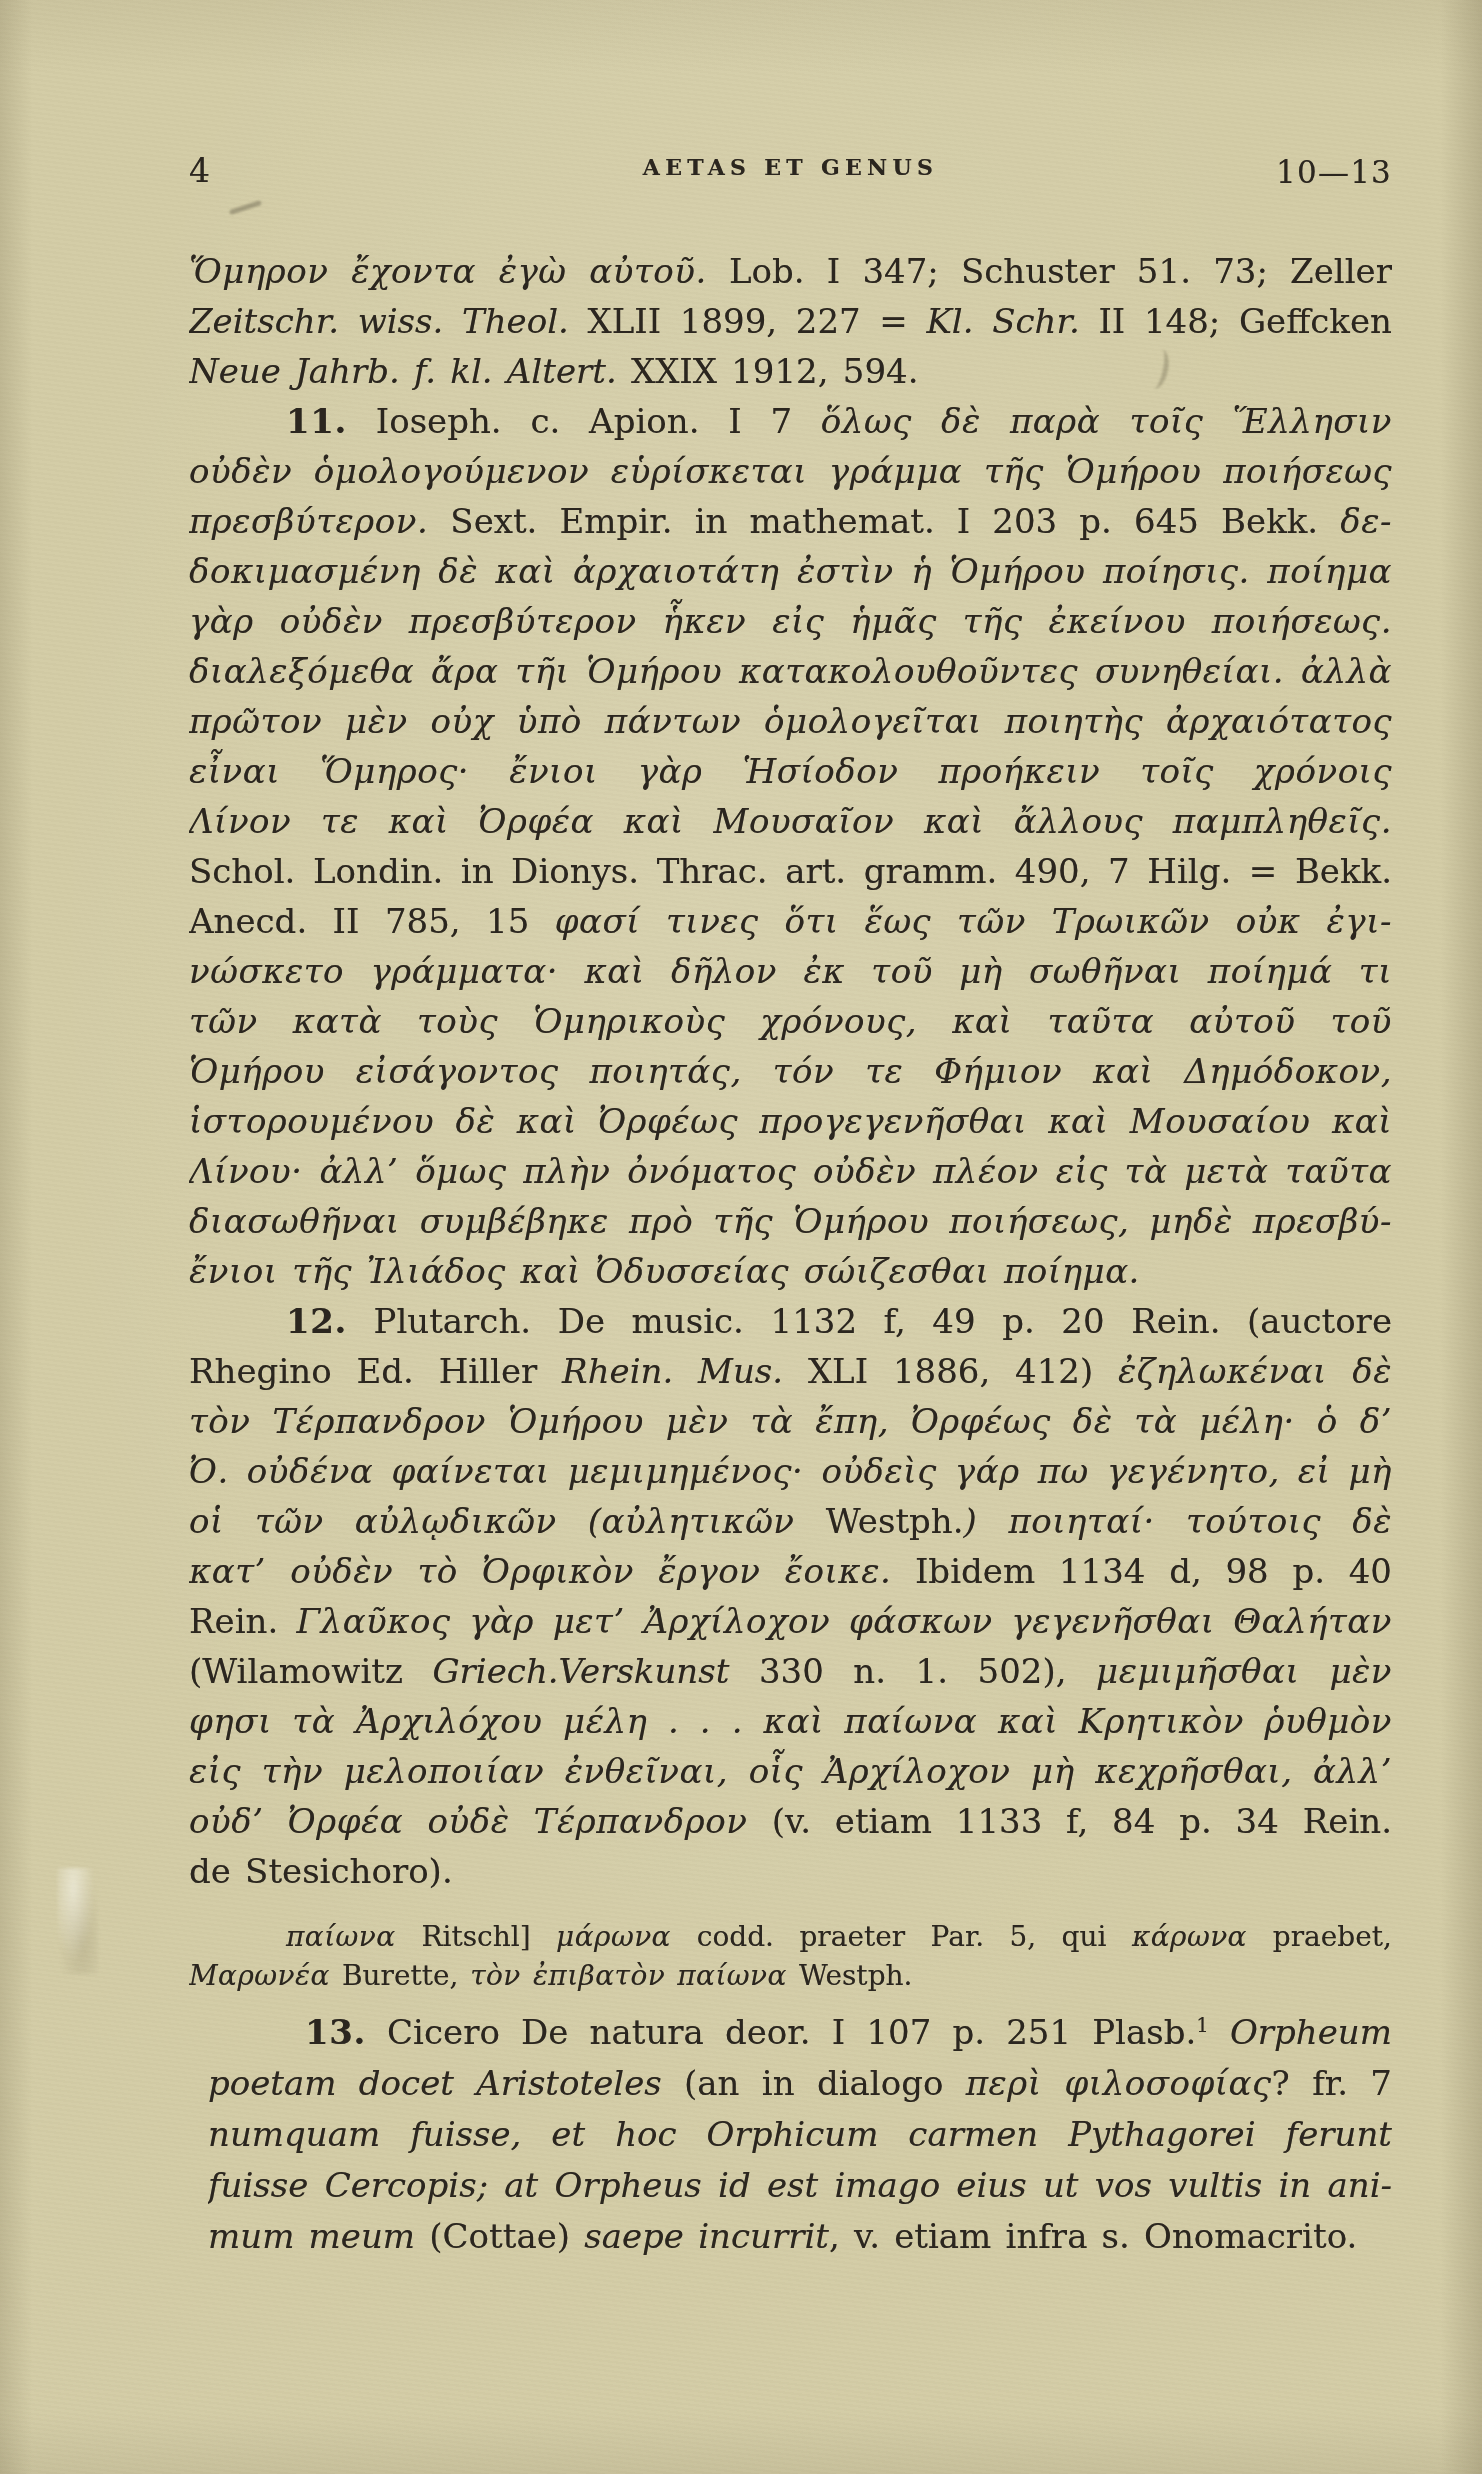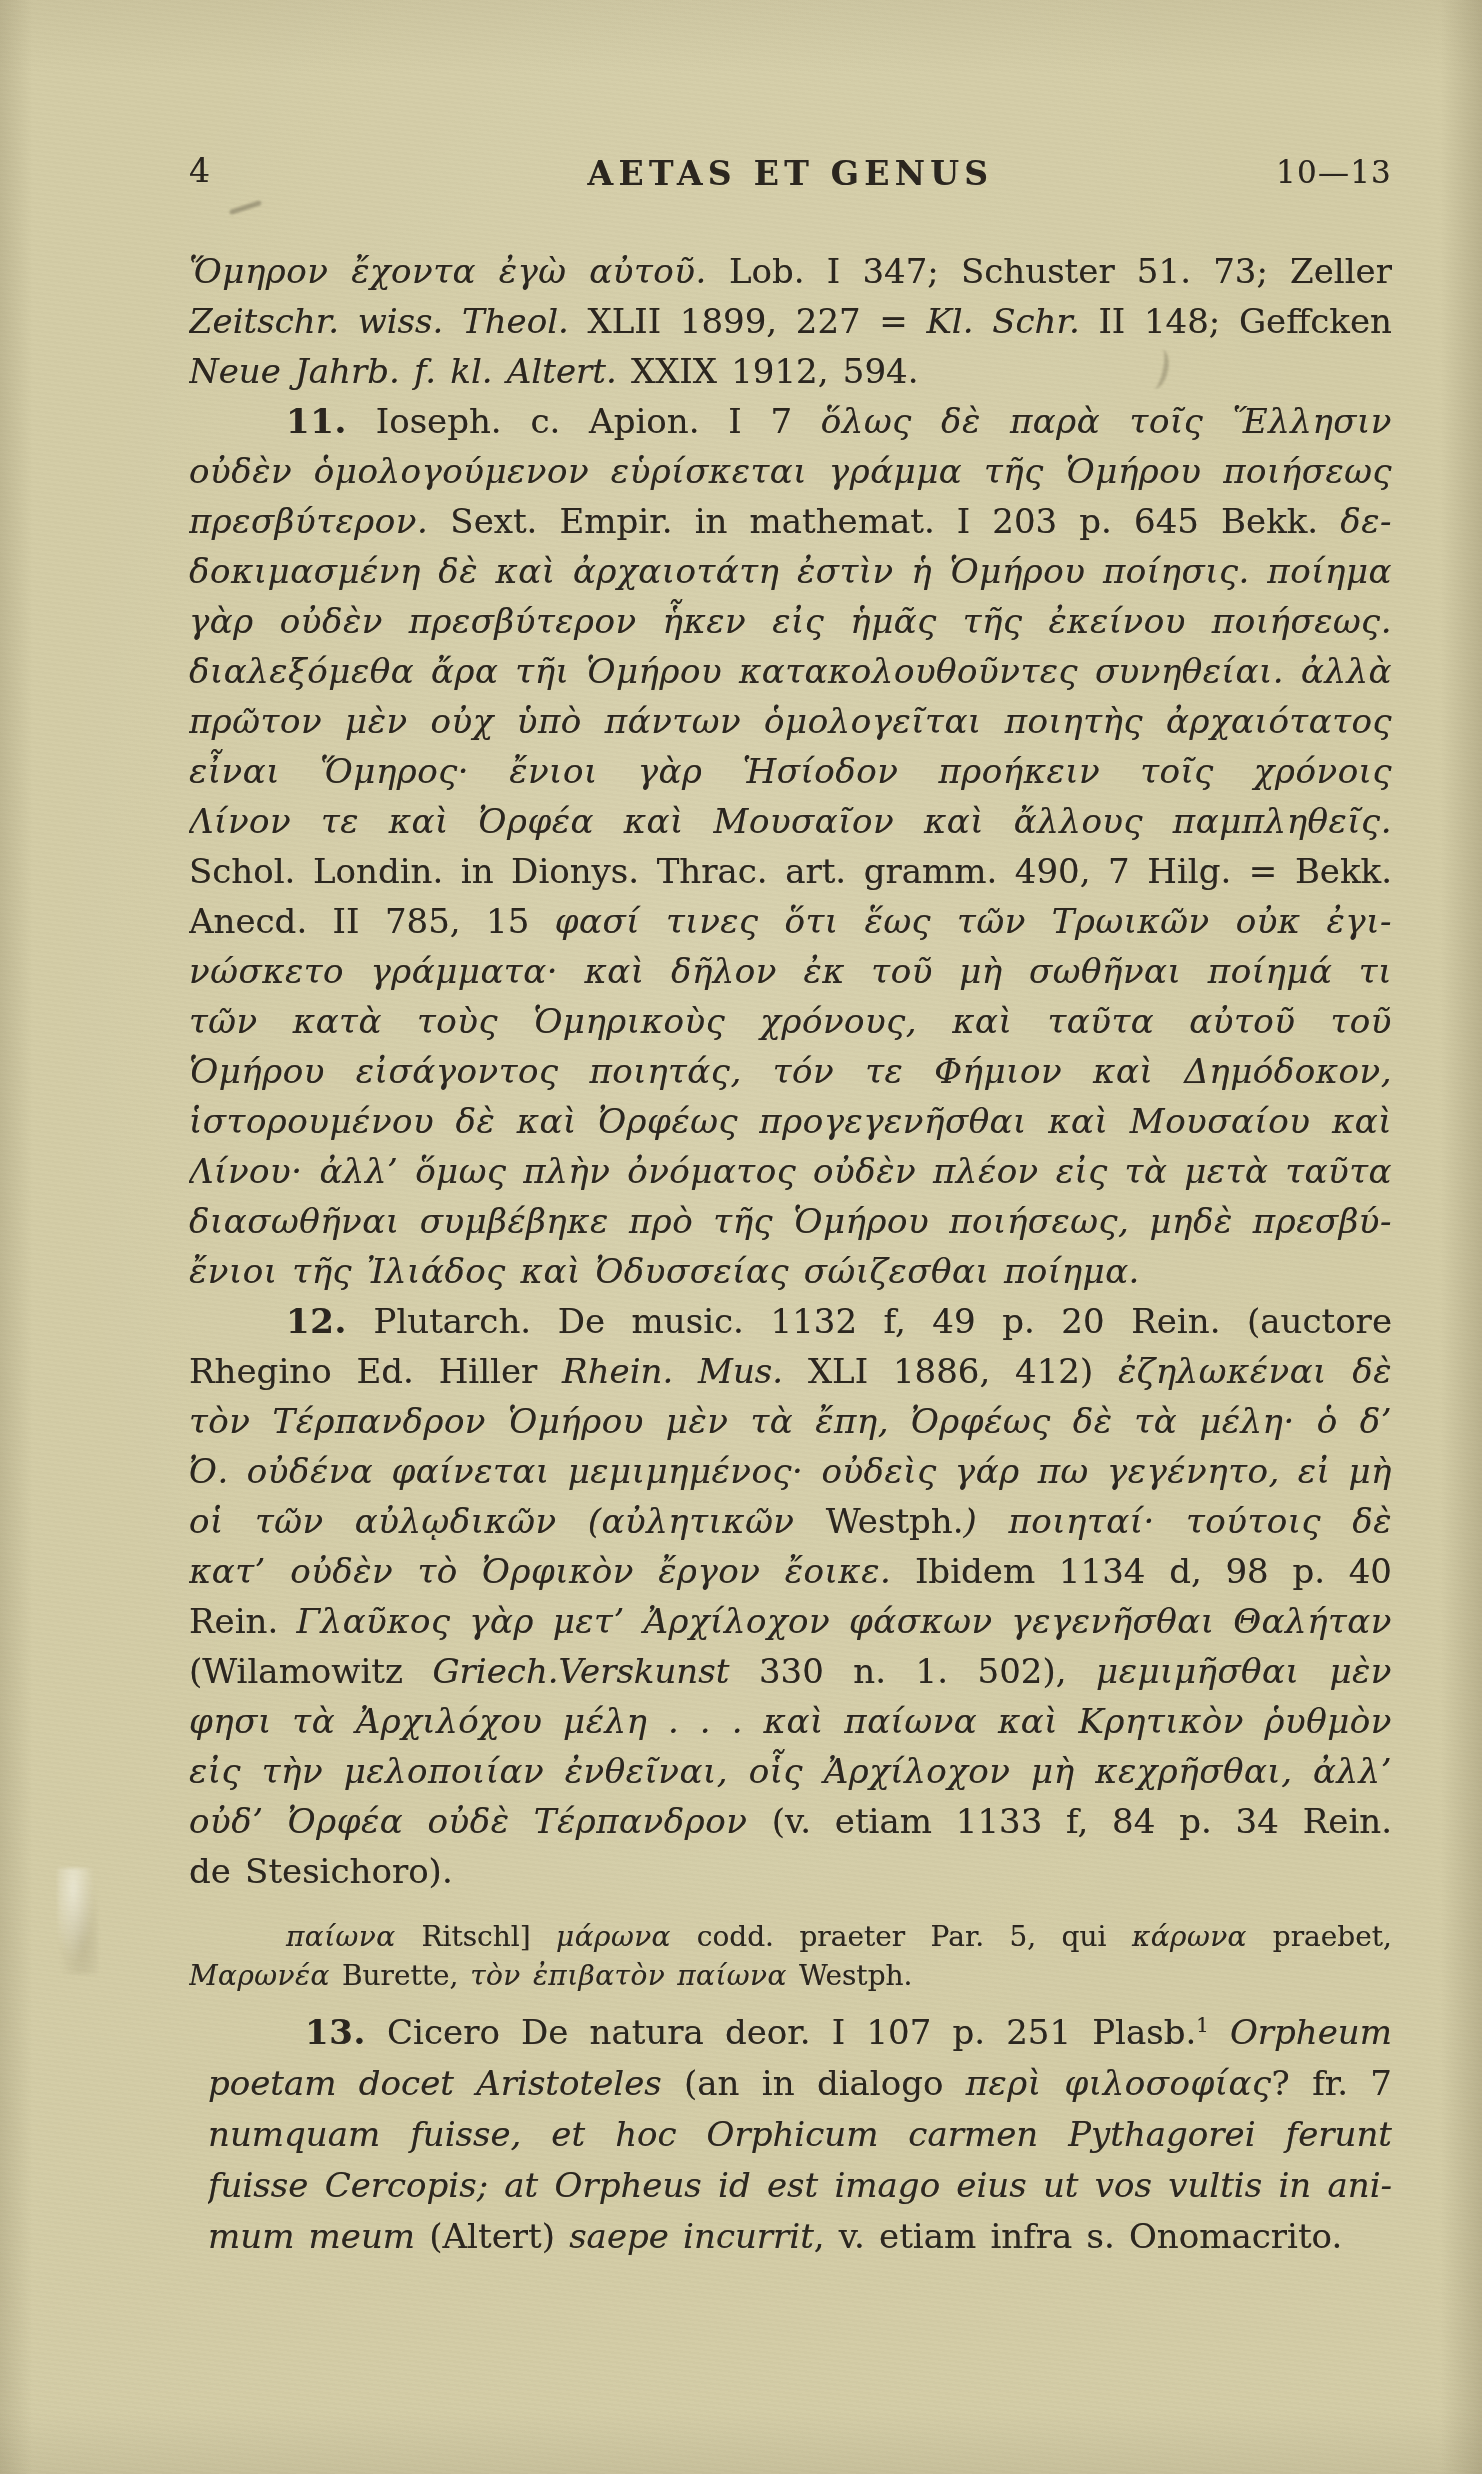--- a/index.html
+++ b/index.html
@@ -16,21 +16,21 @@
     overflow:hidden;
     font-family:"DejaVu Serif","Liberation Serif",serif;
     color:#2b261f;
   }
   .ink { text-shadow: 0 0 0.6px rgba(43,38,31,0.45); }
 
   
   .header { position:absolute; top:149px; left:189px; width:1203px; height:41px; }
   .pagenum  { position:absolute; left:0;  top:2.4px;  font-size:33px; }
   .runtitle { position:absolute; left:50%; top:4.7px; transform:translateX(-50%);
-              font-size:33px; font-weight:bold; letter-spacing:5.3px; white-space:nowrap; }
+              font-size:22px; font-weight:bold; letter-spacing:5.3px; white-space:nowrap; }
   .fragrange{ position:absolute; right:0; top:4.7px; font-size:31px; letter-spacing:1.2px; }
 
   
   .tblock { position:absolute; left:189px; width:1203px; }
   .b-main { top:246px;  font-size:34px; }
   .b-app  { top:1917px; font-size:28px; }
   .b-s13  { top:2007px; font-size:34px; }
 
   .line { text-align:justify; text-align-last:justify; overflow:hidden;
           word-spacing:0.10em; }
@@ -106,20 +106,20 @@
     </div>
   <div class="tblock b-app  ink">
       <div class="line indent"><span class="seg-gr">παίωνα </span><span class="seg-rm">Ritschl] </span><span class="seg-gr">μάρωνα </span><span class="seg-rm">codd. praeter Par. 5, qui </span><span class="seg-gr">κάρωνα </span><span class="seg-rm">praebet,</span></div>
       <div class="line end"><span class="seg-gr">Μαρωνέα </span><span class="seg-rm">Burette, </span><span class="seg-gr">τὸν ἐπιβατὸν παίωνα </span><span class="seg-rm">Westph.</span></div>
     </div>
   <div class="tblock b-s13  ink">
       <div class="line indent"><span class="seg-b">13.</span><span class="seg-rm"> Cicero De natura deor. I 107 p. 251 Plasb.</span><span class="seg-sup">1</span><span class="seg-it"> Orpheum</span></div>
       <div class="line"><span class="seg-it">poetam docet Aristoteles</span><span class="seg-rm"> (an in dialogo </span><span class="seg-gr">περὶ φιλοσοφίας</span><span class="seg-rm">? fr. 7 Rose)</span></div>
       <div class="line"><span class="seg-it">numquam fuisse, et hoc Orphicum carmen Pythagorei ferunt cuiusdam</span></div>
       <div class="line"><span class="seg-it">fuisse Cercopis; at Orpheus id est imago eius ut vos vultis in ani-</span></div>
-      <div class="line end"><span class="seg-it">mum meum</span><span class="seg-rm"> (Altert) </span><span class="seg-it">saepe incurrit</span><span class="seg-rm">, v. etiam infra s. Onomacrito.</span></div>
+      <div class="line end"><span class="seg-it">mum meum</span><span class="seg-rm"> (Cottae) </span><span class="seg-it">saepe incurrit</span><span class="seg-rm">, v. etiam infra s. Onomacrito.</span></div>
     </div>
 
   <div class="smudge smudge-dash"></div>
   <div class="smudge smudge-s"></div>
   <div class="smudge smudge-edge"></div>
 </div>
 
 
 </body></html>

